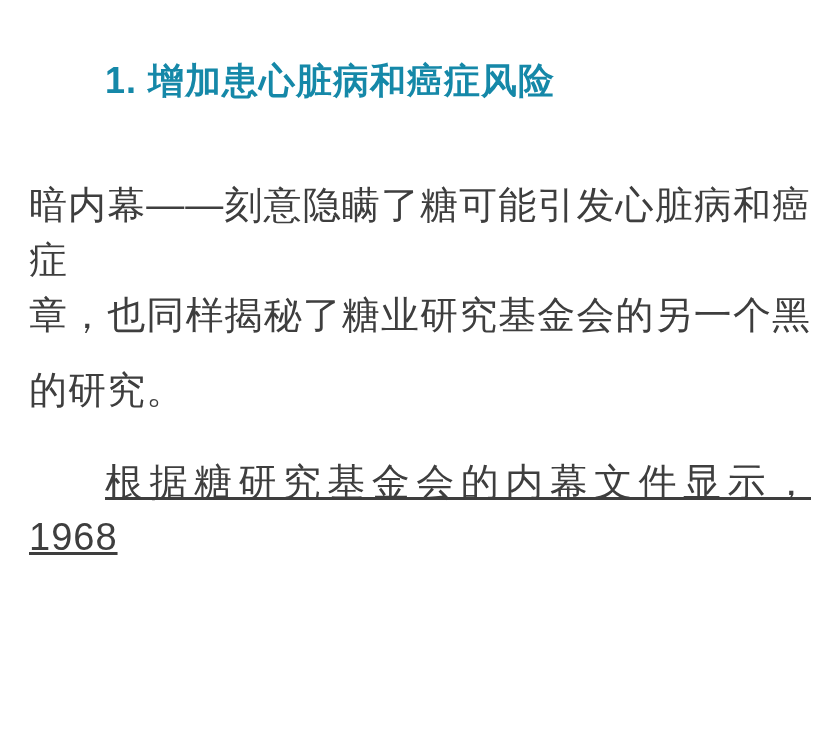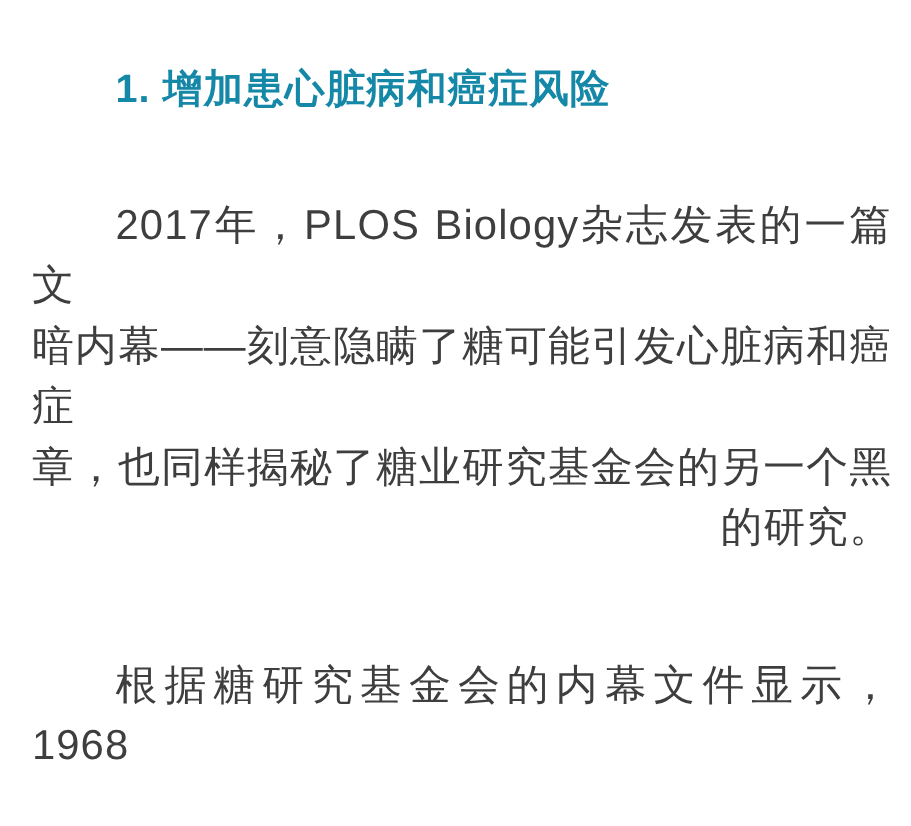--- a/index.html
+++ b/index.html
@@ -26,43 +26,44 @@
   .paragraph {
     margin: 0;
     font-size: 38px;
     line-height: 55px;
     letter-spacing: 1px;
   }
   .paragraph.first {
     margin-top: 75px;
   }
   .paragraph.second {
-    margin-top: 88px;
+    margin-top: 37px;
+    text-decoration: underline;
   }
   .line {
     text-align: justify;
     text-align-last: justify;
   }
   .line.indent {
     text-indent: 2em;
   }
   .line.last {
-    text-align: right;
+    text-align: left;
     text-align-last: auto;
+    margin-top: 20px;
   }
 </style>
 </head>
 <body style="background: rgb(255, 255, 255);">
 
 <div class="article">
 
   <h2 class="heading" style="color: rgb(21, 136, 168);">1. 增加患心脏病和癌症风险</h2>
 
   <div class="paragraph first" style="color: rgb(62, 62, 62);">
-    <div class="line indent">2017年，PLOS Biology杂志发表的一篇文</div>
     <div class="line">暗内幕——刻意隐瞒了糖可能引发心脏病和癌症</div>
     <div class="line">章，也同样揭秘了糖业研究基金会的另一个黑</div>
     <div class="line last">的研究。</div>
   </div>
 
   <div class="paragraph second" style="color: rgb(62, 62, 62);">
     <div class="line indent">根据糖研究基金会的内幕文件显示，1968</div>
 
   </div>
 

